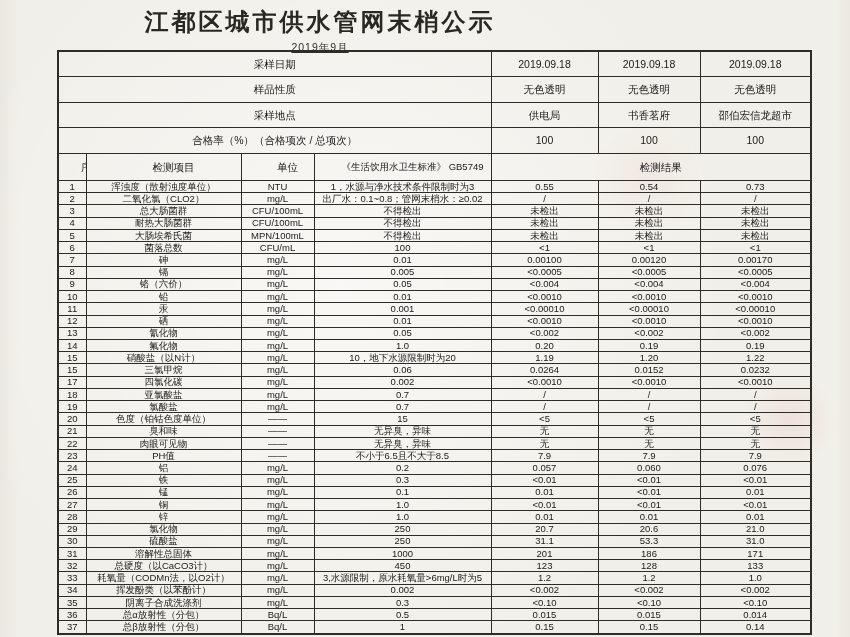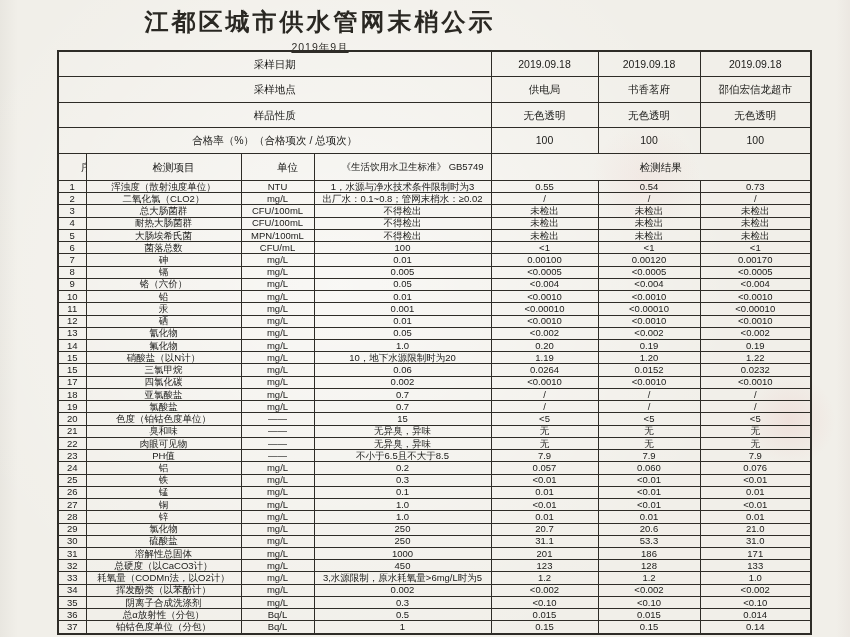--- a/index.html
+++ b/index.html
@@ -71,30 +71,30 @@
       <col style="width:111px">
   </colgroup>
   <tbody id="info-rows">
       <tr class="info-row">
         <td colspan="4">采样日期</td>
         <td>2019.09.18</td>
         <td>2019.09.18</td>
         <td>2019.09.18</td>
       </tr>
       <tr class="info-row">
+        <td colspan="4">样品性质</td>
+        <td>无色透明</td>
+        <td>无色透明</td>
+        <td>无色透明</td>
+      </tr>
+      <tr class="info-row">
         <td colspan="4">采样地点</td>
         <td>供电局</td>
         <td>书香茗府</td>
         <td>邵伯宏信龙超市</td>
-      </tr>
-      <tr class="info-row">
-        <td colspan="4">样品性质</td>
-        <td>无色透明</td>
-        <td>无色透明</td>
-        <td>无色透明</td>
       </tr>
       <tr class="info-row">
         <td colspan="4">合格率（%）（合格项次 / 总项次）</td>
         <td>100</td>
         <td>100</td>
         <td>100</td>
       </tr>
     </tbody>
   <tbody>
     <tr class="colhead">
@@ -425,21 +425,21 @@
         <td class="seq-cell">36</td>
         <td class="item-cell">总α放射性（分包）</td>
         <td>Bq/L</td>
         <td class="std-cell">0.5</td>
         <td>0.015</td>
         <td>0.015</td>
         <td>0.014</td>
       </tr>
       <tr>
         <td class="seq-cell">37</td>
-        <td class="item-cell">铂钴色度单位（分包）</td>
+        <td class="item-cell">总β放射性（分包）</td>
         <td>Bq/L</td>
         <td class="std-cell">1</td>
         <td>0.15</td>
         <td>0.15</td>
         <td>0.14</td>
       </tr>
     </tbody>
 </table>
 
 </body></html>

